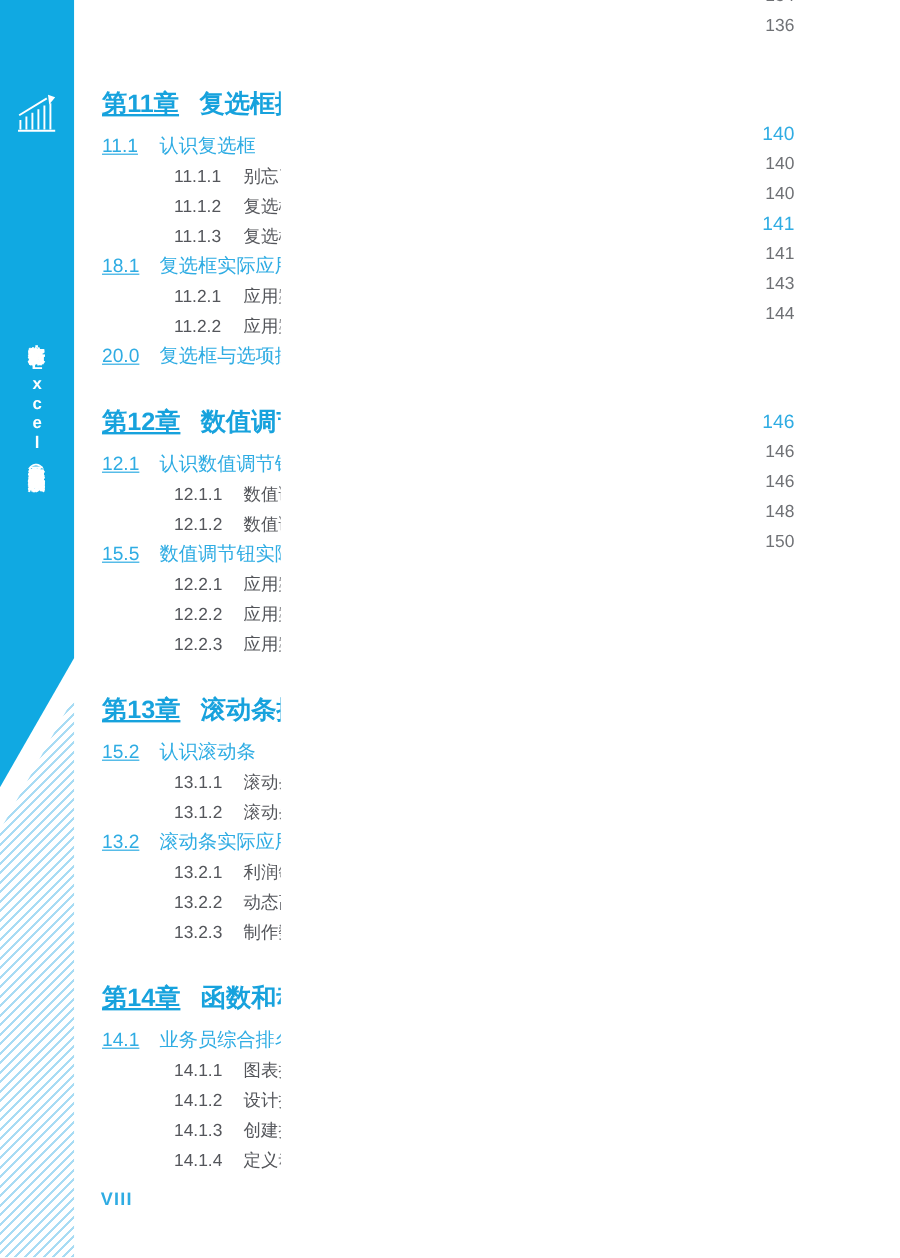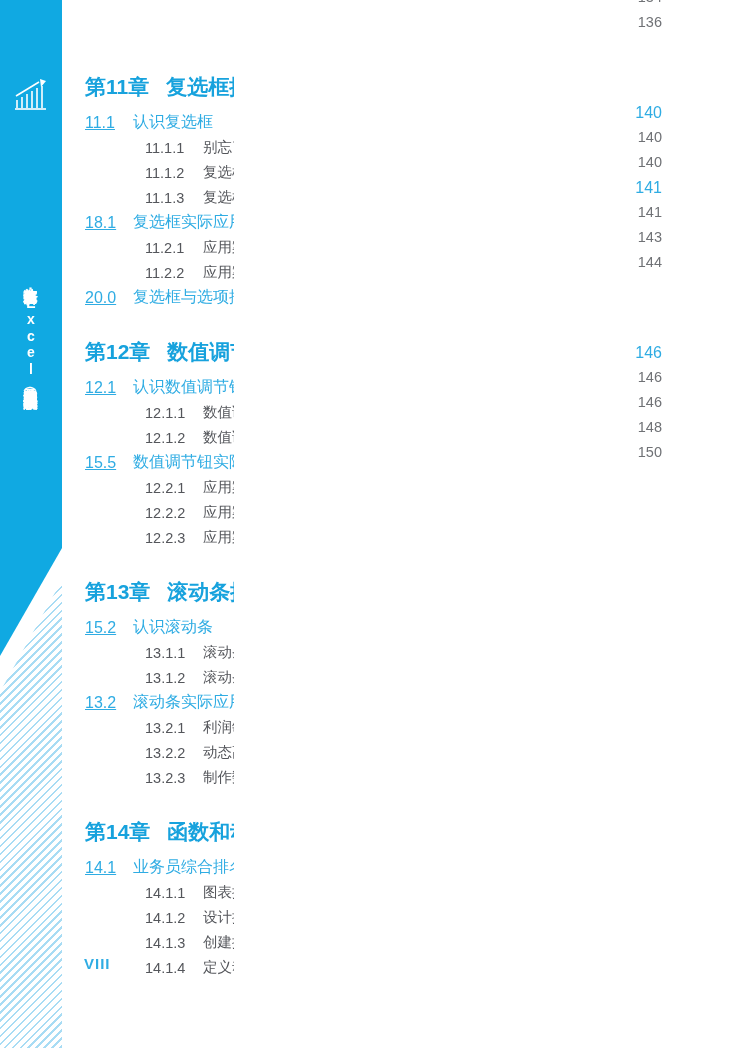--- a/index.html
+++ b/index.html
@@ -59,21 +59,21 @@
   #chapters{padding-top:73px;}
   .chapter + .chapter{margin-top:28px;}
   .ch-head{
     display:flex;align-items:baseline;
     font-size:21px;font-weight:bold;
     color:var(--heading-blue);
     height:28px;line-height:28px;
     margin-bottom:9px;
     white-space:nowrap;
   }
-  .ch-num{margin-right:17px;}
+  .ch-num{margin-right:17px;text-decoration:underline;}
   .ch-page{margin-left:17px;}
   .row{
     display:flex;align-items:center;
     height:25px;white-space:nowrap;
   }
   .row .leader{
     flex:1 1 auto;
     height:9px;align-self:center;
     border-bottom:2px dotted var(--leader-gray);
     margin:0 8px 0 8px;
@@ -81,21 +81,21 @@
   .row .page{text-align:right;}
   .lv2{color:var(--section-blue);font-size:16px;}
   .lv2 .num{width:48px;flex:0 0 auto;text-decoration:underline;}
   .lv2 .leader{border-bottom-color:var(--leader-blue);margin-right:13px;}
   .lv2 .page{min-width:36px;}
   .lv3{color:var(--body-text);font-size:14.5px;padding-left:60px;}
   .lv3 .num{width:58px;flex:0 0 auto;}
   .lv3 .page{min-width:30px;color:var(--page-gray);}
   
   .folio{
-    position:absolute;left:84px;top:955px;
+    position:absolute;left:84px;top:991px;
     font-size:15px;font-weight:bold;
     letter-spacing:1px;
     color:var(--section-blue);
   }
 </style>
 </head>
 <body>
 
 <div class="page">
 

